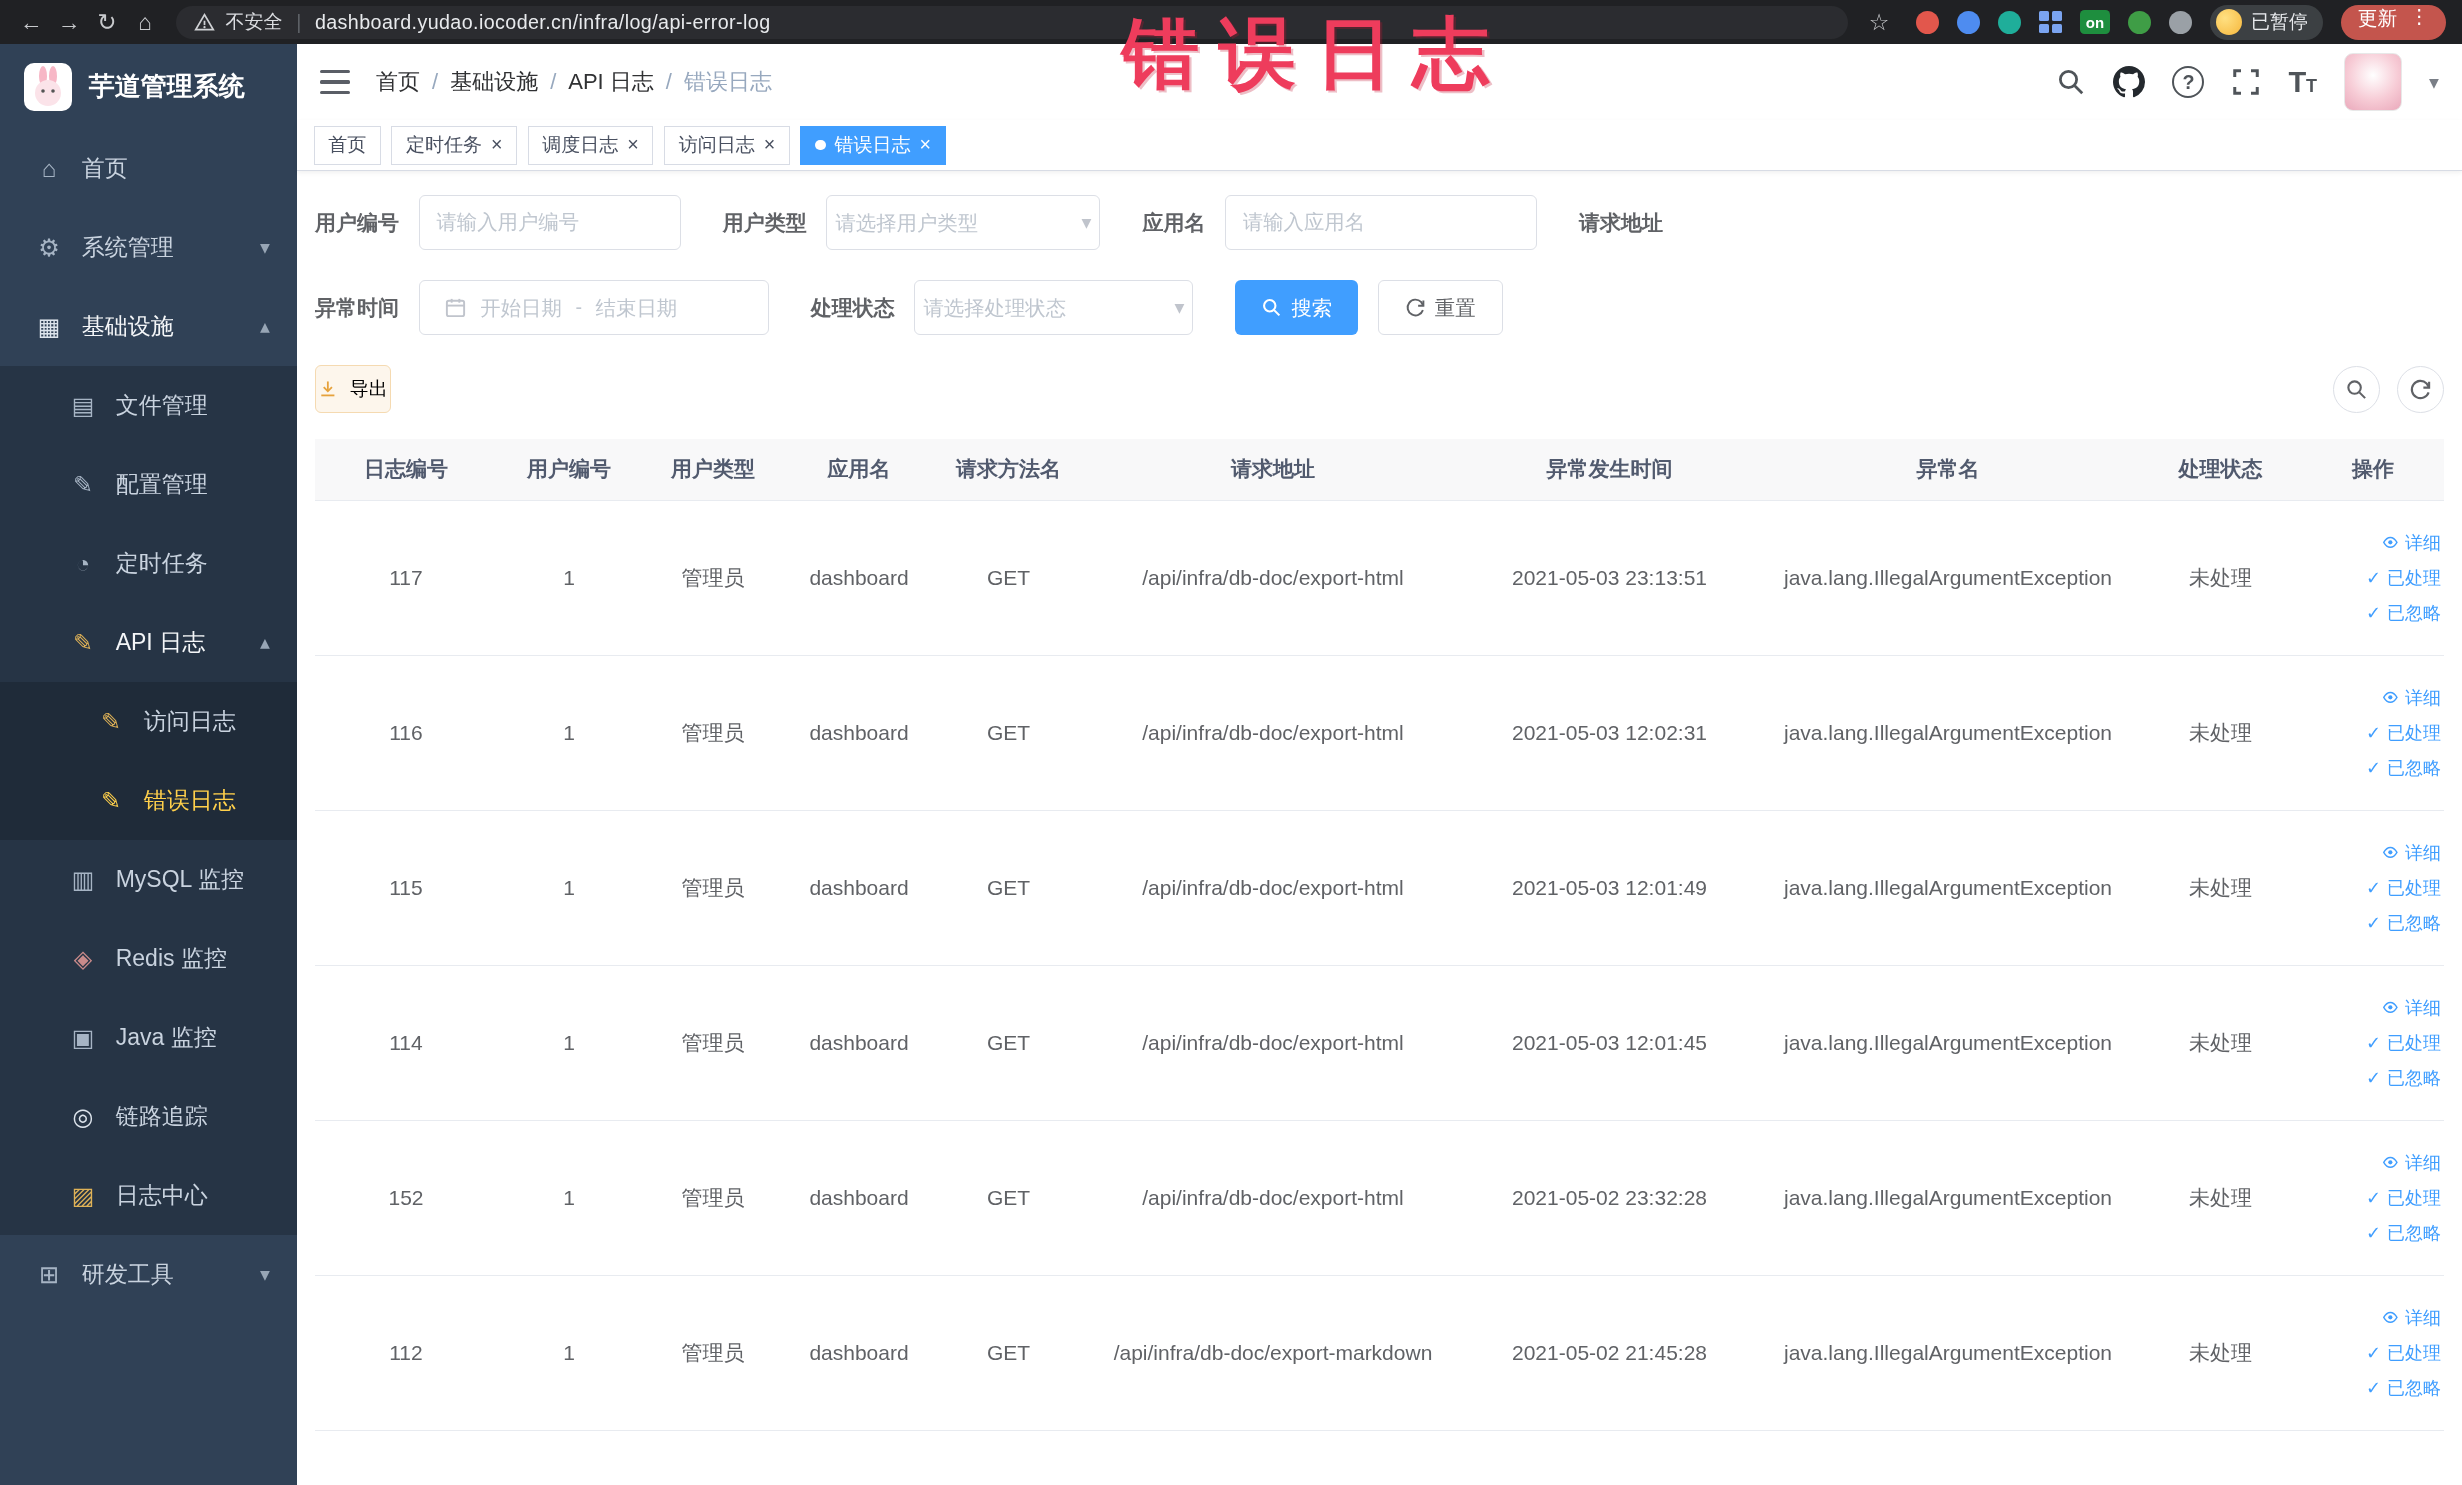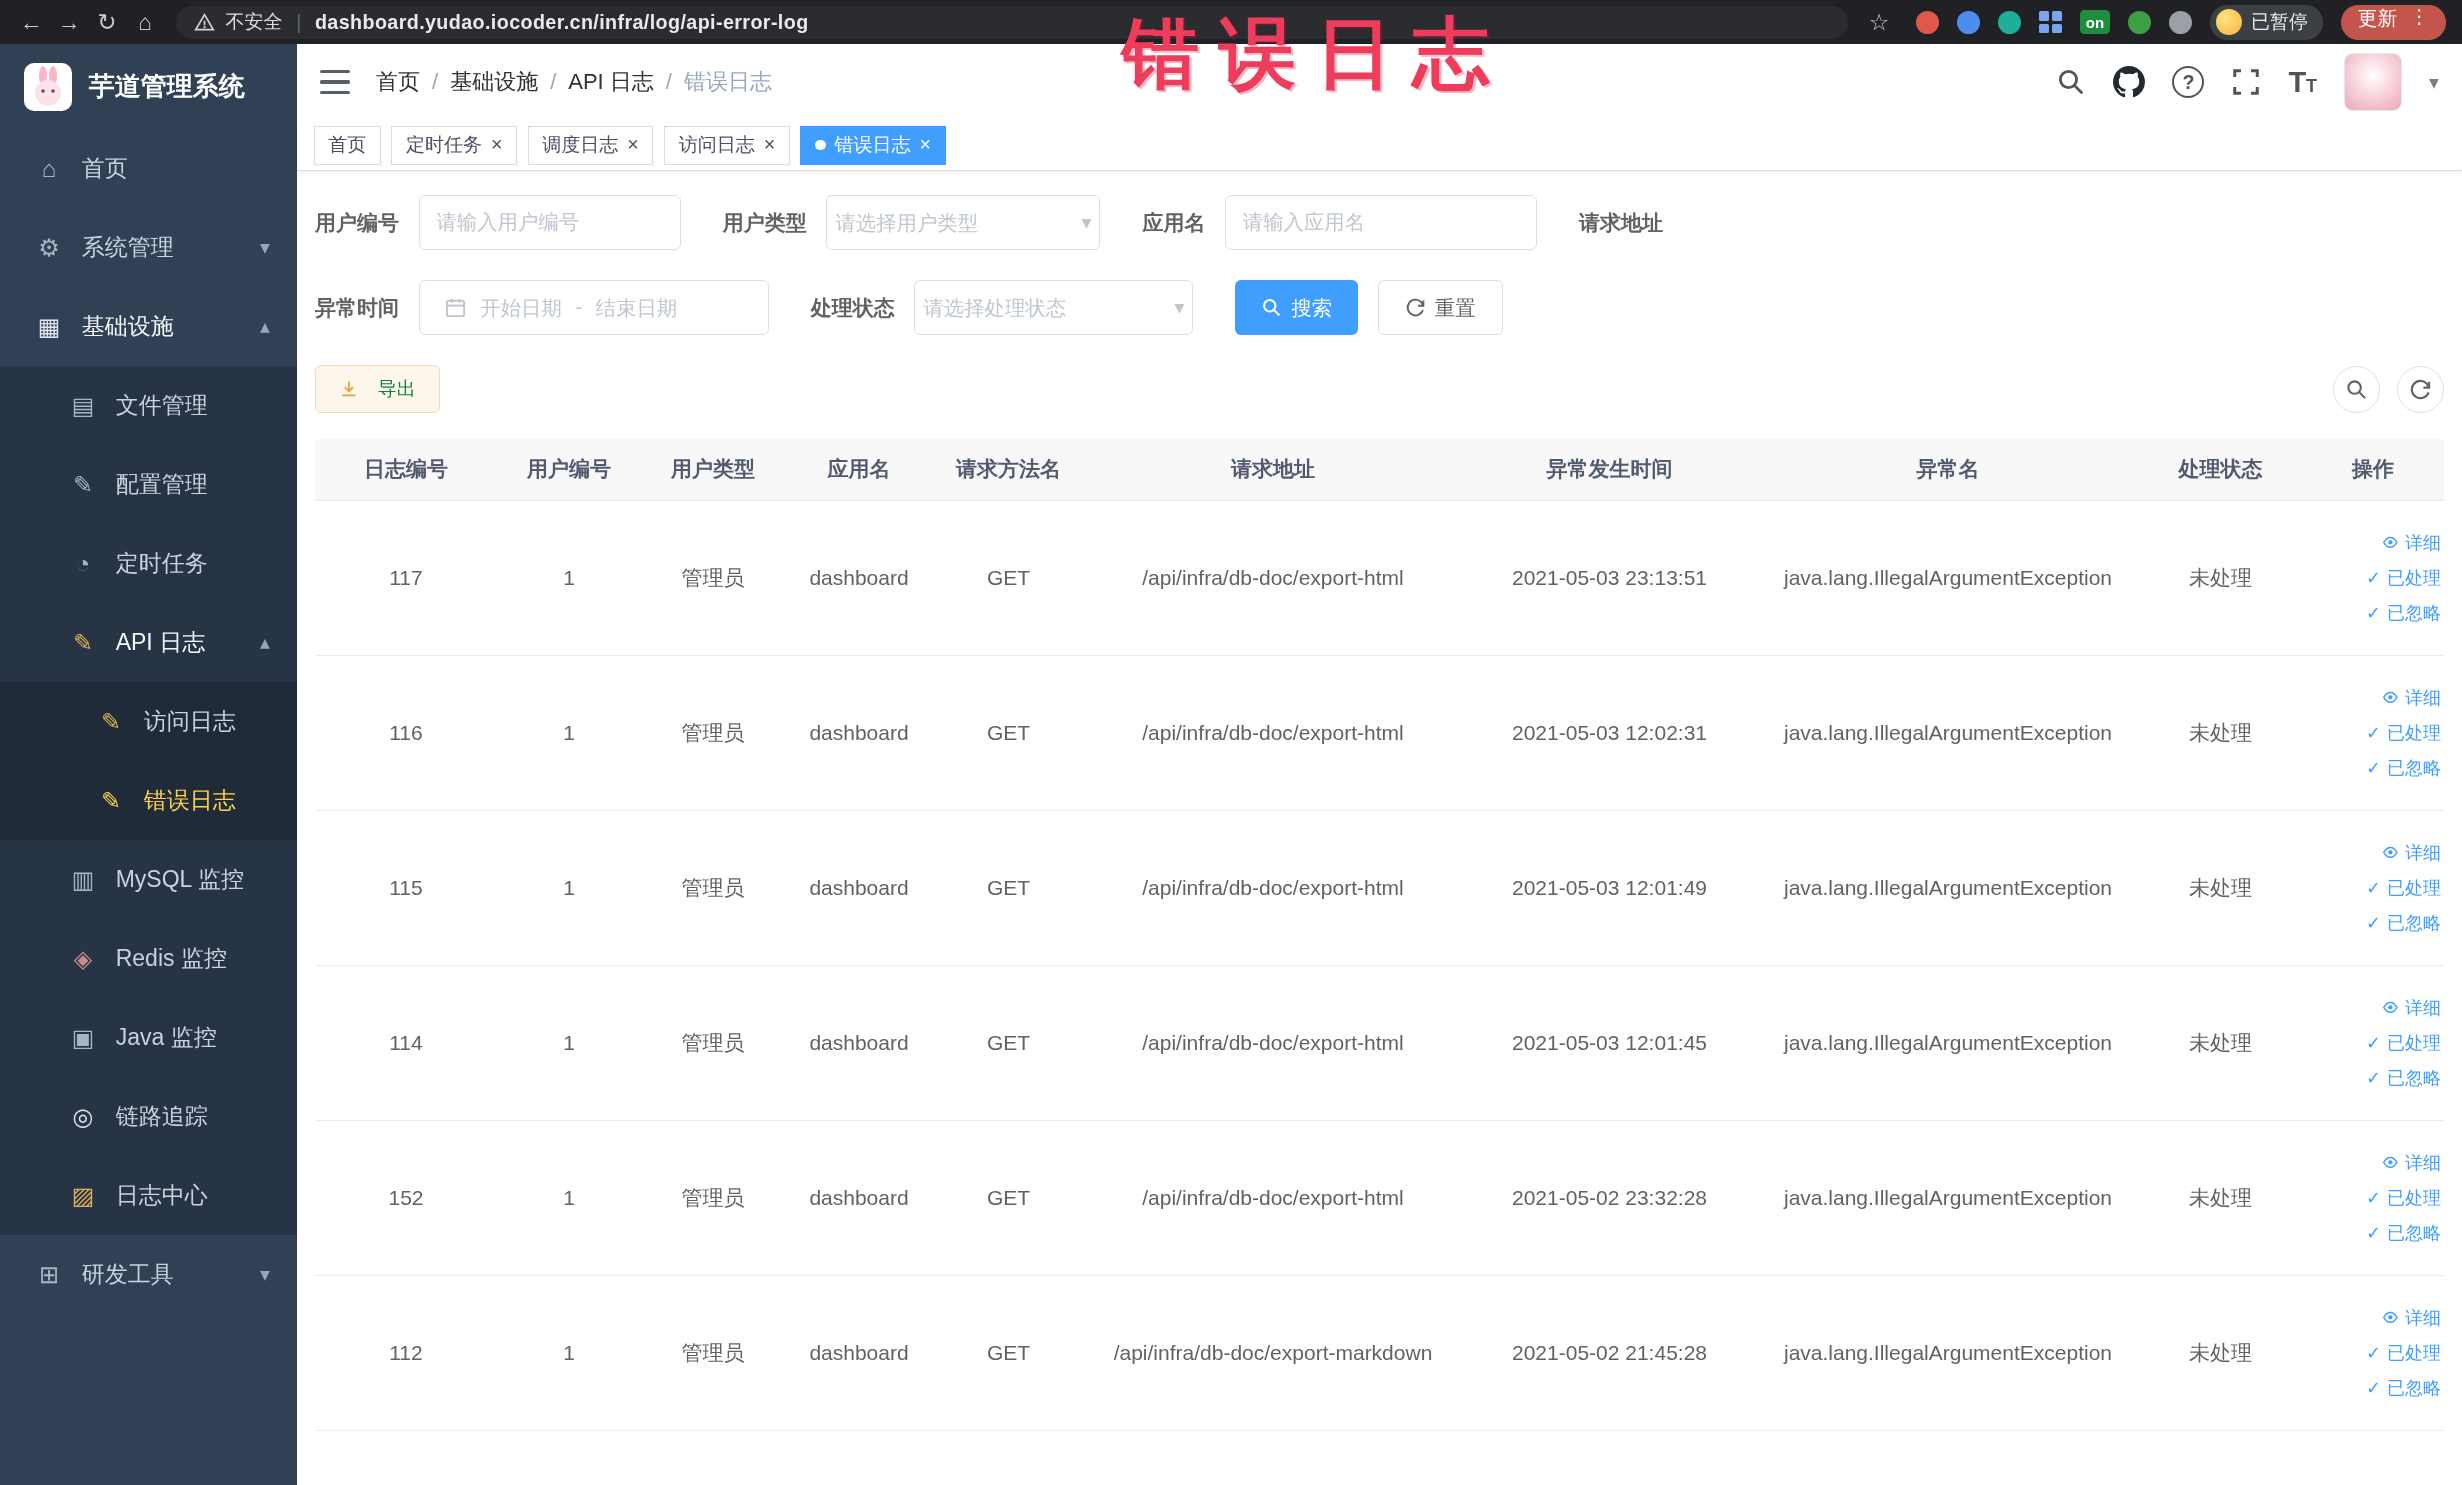--- a/index.html
+++ b/index.html
@@ -5,21 +5,21 @@
 *{box-sizing:border-box;margin:0;padding:0}
 html,body{width:2462px;height:1486px;overflow:hidden;font-family:"Liberation Sans","DejaVu Sans",sans-serif;background:#fff}
 body{position:relative}
 
 
 .browser-bar{height:44px;background:#202124;display:flex;align-items:center;padding:0 12px;color:#d7d9dc}
 .bicon{font-size:23px;color:#c8cacd;width:38px;text-align:center;flex:0 0 auto;cursor:pointer}
 .omnibox{flex:1;height:33px;background:#2b2c30;border-radius:16.7px;display:flex;align-items:center;padding:0 18px;gap:10.6px;margin:0 12px;min-width:0}
 .sec-label{font-size:19px;color:#dadce0;white-space:nowrap}
 .osep{color:#5f6368;font-size:19.7px;margin:0 3px}
-.url-text{font-size:19.7px;color:#e8eaed;font-weight:bold;letter-spacing:0.4px;white-space:nowrap;overflow:hidden}
+.url-text{font-size:19.7px;color:#e8eaed;font-weight:normal;letter-spacing:0.4px;white-space:nowrap;overflow:hidden}
 .ext-area{display:flex;align-items:center;gap:18px;flex:0 0 auto;padding-right:4.5px}
 .ext-dot{width:23px;height:23px;border-radius:50%;flex:0 0 auto}
 .grid-icon{display:grid;grid-template-columns:9.8px 9.8px;gap:3px}
 .grid-icon i{width:9.8px;height:9.8px;background:#7ba4f0;border-radius:1.5px;display:block}
 .on-badge{background:#1e8e3e;color:#fff;font-size:15px;border-radius:4.5px;padding:3.8px 6px;font-weight:bold}
 .pill{height:35px;background:#3c4043;border-radius:17.4px;display:flex;align-items:center;gap:9px;padding:0 15px 0 6px;font-size:19px;color:#e8eaed}
 .smiley{width:26px;height:26px;border-radius:50%;background:radial-gradient(circle at 35% 35%,#ffe082,#f6b73c)}
 .update-pill{height:35px;background:#c4554d;border-radius:17.4px;display:flex;align-items:flex-start;gap:12px;padding:0 16.7px;font-size:19.7px;color:#fff;cursor:pointer}
 
 
@@ -71,21 +71,21 @@
 .f-input::placeholder{color:#bfc6cf}
 .f-select{height:55px;border:1.5px solid #dcdfe6;border-radius:6px;display:flex;align-items:center;justify-content:space-between;padding:0 8px;background:#fff;cursor:pointer}
 .placeholder{color:#bfc6cf;font-size:20.4px}
 .sel-caret{color:#c0c4cc;font-size:19.7px}
 .date-range{width:350px;height:55px;border:1.5px solid #dcdfe6;border-radius:6px;display:flex;align-items:center;gap:13.6px;padding:0 24px;background:#fff;cursor:pointer}
 .dr-sep{color:#bfc6cf;font-size:19.7px}
 .w1{width:262px}.w2{width:274px}.w3{width:312px}.w4{width:280px}.w5{width:279px}
 .btn{height:55px;border-radius:6px;display:inline-flex;align-items:center;gap:9px;font-size:20.4px;padding:8px 26px;border:none;cursor:pointer}
 .btn-primary{background:#409eff;color:#fff;margin-right:19.7px}
 .btn-plain{background:#fff;border:1.5px solid #dcdfe6;color:#606266}
-.btn-warn{height:48px;background:#fdf6ec;border:1.5px solid #f5dab1;color:#15803d;font-size:19px;padding:0 23px;border-radius:6px;display:inline-flex;align-items:center;gap:19px;cursor:pointer}
+.btn-warn{height:48px;background:#fdf6ec;border:1.5px solid #f5dab1;color:#000000;font-size:19px;padding:0 2px;border-radius:6px;display:inline-flex;align-items:center;gap:12px;cursor:pointer}
 .toolbar-row{display:flex;align-items:center;justify-content:space-between;margin-bottom:26px}
 .right-tools{display:flex;gap:16.7px}
 .circle-btn{width:47px;height:47px;border-radius:50%;border:1.5px solid #dcdfe6;background:#fff;display:flex;align-items:center;justify-content:center;cursor:pointer}
 
 
 table{width:100%;border-collapse:collapse;table-layout:fixed}
 th{height:61px;background:#f8f8f9;color:#515a6e;font-size:21px;font-weight:bold;border-bottom:1.5px solid #e8ebf0;padding:0 6px;white-space:nowrap}
 td{height:155px;border-bottom:1.5px solid #e8ebf0;font-size:21px;color:#606266;text-align:center;padding:7px 6px;word-break:break-all}
 .op-cell{text-align:right;padding-right:3px}
 .op-link{display:flex;justify-content:flex-end;align-items:center;gap:6px;color:#409eff;font-size:18px;height:35px;cursor:pointer;white-space:nowrap}

